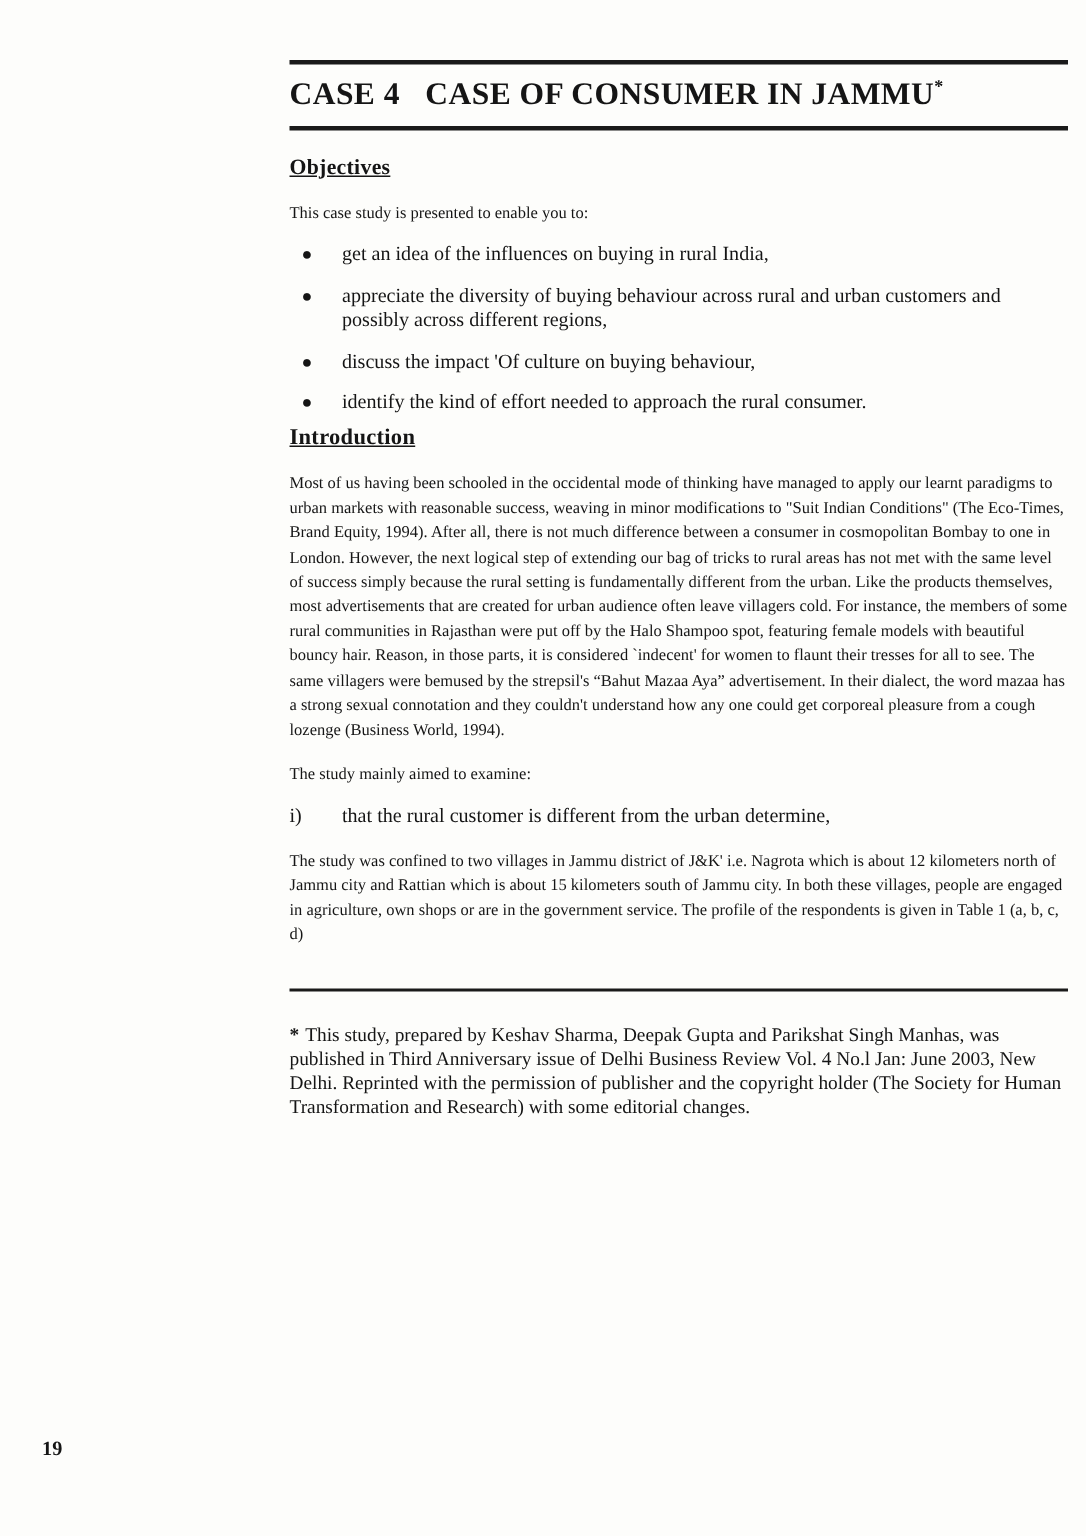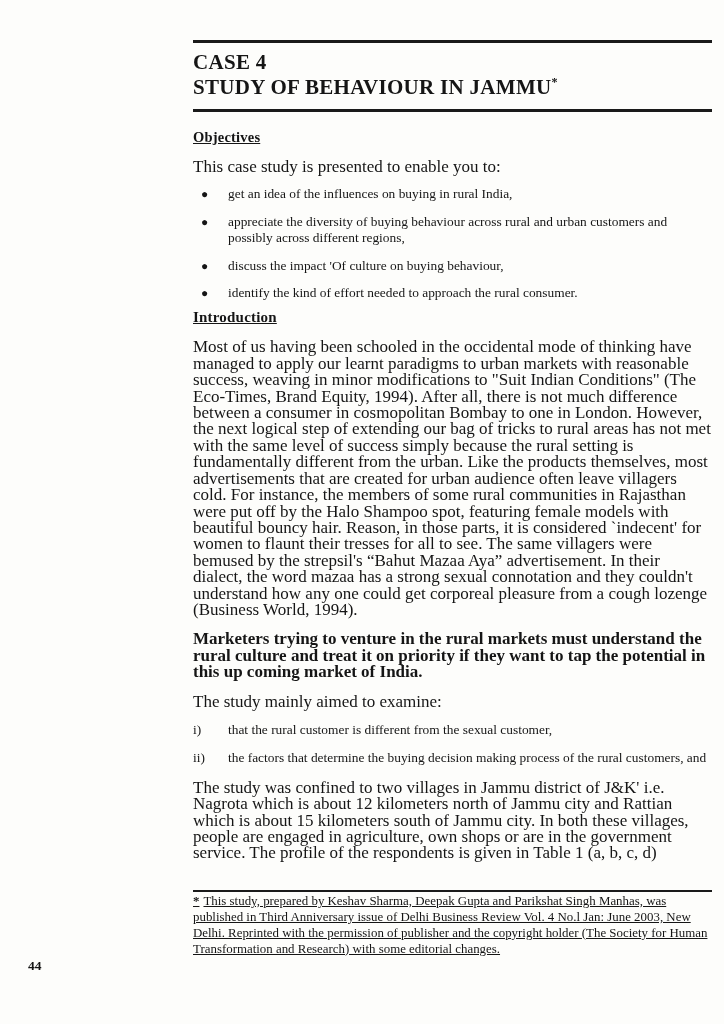--- a/index.html
+++ b/index.html
@@ -26,21 +26,20 @@
     border-top: 3px solid #1a1a1a;
     border-bottom: 3px solid #1a1a1a;
     padding: 7px 0 9px 0;
   }
   .title-row {
     display: flex;
     font-size: 21px;
     font-weight: bold;
     line-height: 25px;
     letter-spacing: 0.3px;
-    flex-direction: column;
   }
   .case-label {
     flex: none;
     margin-right: 17px;
     white-space: nowrap;
   }
   .title-text { display: block; }
   .title-line { display: block; }
   .title-line sup {
     font-size: 12px;
@@ -52,21 +51,21 @@
     font-weight: bold;
     margin-top: 17px;
     letter-spacing: 0.2px;
     text-decoration: underline;
   }
   .intro-heading {
     font-size: 15px;
     margin-top: 8px;
   }
   .para {
-    font-size: 17px;
+    font-size: 11px;
     line-height: 16.4px;
     margin: 13px 0 0 0;
   }
   .bold { font-weight: bold; }
   .blist { margin-top: 2px; }
   .blist-item {
     display: flex;
     margin-top: 11px;
     font-size: 13.4px;
     line-height: 16.4px;
@@ -88,24 +87,23 @@
   .amark {
     flex: none;
     width: 35px;
     box-sizing: border-box;
   }
   .atext { flex: 1; }
   .btext { flex: 1; }
   .footnote {
     margin-top: 28px;
     border-top: 2.5px solid #1a1a1a;
-    padding-top: 2px;
+    padding-top: 22px;
     font-size: 12.9px;
     line-height: 15.9px;
-    text-decoration: underline;
   }
   .fn-marker {
     font-weight: bold;
     margin-right: 4px;
   }
   .page-number {
     position: absolute;
     left: 28px;
     top: 958px;
     font-size: 13.5px;
@@ -115,21 +113,21 @@
 </head>
 <body>
 
 <div class="page">
   <div class="content">
 
     <div class="title-block">
       <div class="title-row">
         <span class="case-label">CASE 4</span>
         <span class="title-text">
-          <span class="title-line"><span>STUDY OF BEHAVIOUR IN JAMMU</span><sup>*</sup></span>
+          <span class="title-line"><span>CASE OF CONSUMER IN JAMMU</span><sup>*</sup></span>
         </span>
       </div>
     </div>
 
     <div class="heading">Objectives</div>
 
     <p class="para">This case study is presented to enable you to:</p>
 
     <div class="blist">
       <div class="blist-item">
@@ -147,38 +145,33 @@
       <div class="blist-item">
         <span class="bmark">●</span>
         <span class="btext">identify the kind of effort needed to approach the rural consumer.</span>
       </div>
     </div>
 
     <div class="heading intro-heading">Introduction</div>
 
     <p class="para">Most of us having been schooled in the occidental mode of thinking have managed to apply our learnt paradigms to urban markets with reasonable success, weaving in minor modifications to "Suit Indian Conditions" (The Eco-Times, Brand Equity, 1994). After all, there is not much difference between a consumer in cosmopolitan Bombay to one in London. However, the next logical step of extending our bag of tricks to rural areas has not met with the same level of success simply because the rural setting is fundamentally different from the urban. Like the products themselves, most advertisements that are created for urban audience often leave villagers cold. For instance, the members of some rural communities in Rajasthan were put off by the Halo Shampoo spot, featuring female models with beautiful bouncy hair. Reason, in those parts, it is considered `indecent' for women to flaunt their tresses for all to see. The same villagers were bemused by the strepsil's “Bahut Mazaa Aya” advertisement. In their dialect, the word mazaa has a strong sexual connotation and they couldn't understand how any one could get corporeal pleasure from a cough lozenge (Business World, 1994).</p>
 
-    <p class="para bold">Marketers trying to venture in the rural markets must understand the rural culture and treat it on priority if they want to tap the potential in this up coming market of India.</p>
 
 
     <p class="para">The study mainly aimed to examine:</p>
 
     <div class="alist">
       <div class="alist-item">
         <span class="amark">i)</span>
-        <span class="atext">that the rural customer is different from the sexual customer,</span>
-      </div>
-      <div class="alist-item">
-        <span class="amark">ii)</span>
-        <span class="atext">the factors that determine the buying decision making process of the rural customers, and</span>
+        <span class="atext">that the rural customer is different from the urban determine,</span>
       </div>
     </div>
 
     <p class="para">The study was confined to two villages in Jammu district of J&amp;K' i.e. Nagrota which is about 12 kilometers north of Jammu city and Rattian which is about 15 kilometers south of Jammu city. In both these villages, people are engaged in agriculture, own shops or are in the government service. The profile of the respondents is given in Table 1 (a, b, c, d)</p>
 
     <div class="footnote">
       <span class="fn-marker">*</span><span>This study, prepared by Keshav Sharma, Deepak Gupta and Parikshat Singh Manhas, was published in Third Anniversary issue of Delhi Business Review Vol. 4 No.l Jan: June 2003, New Delhi. Reprinted with the permission of publisher and the copyright holder (The Society for Human Transformation and Research) with some editorial changes.</span>
     </div>
 
   </div>
 
-  <div class="page-number">44</div>
+  <div class="page-number">19</div>
 </div>
 
 </body></html>

